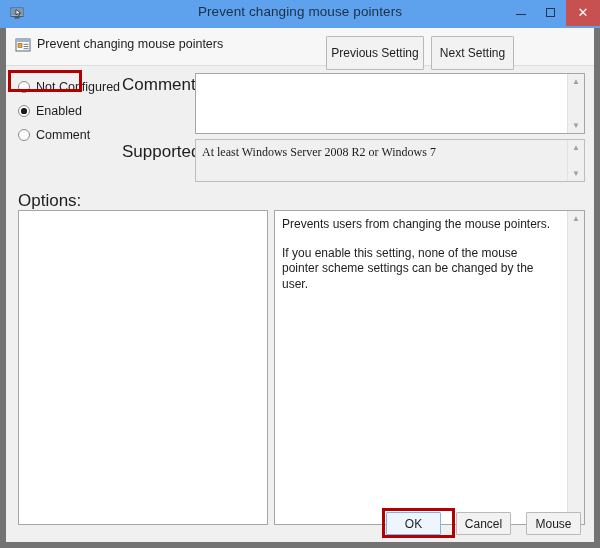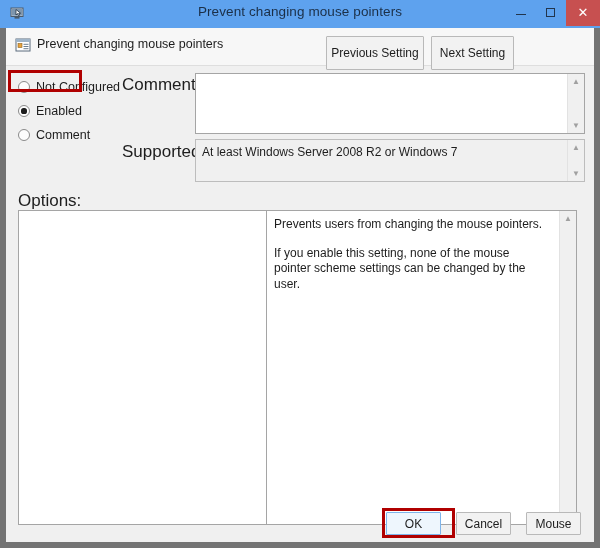--- a/index.html
+++ b/index.html
@@ -178,20 +178,21 @@
     position: absolute;
     background: #ffffff;
     border: 1px solid #a5a5a5;
     box-sizing: border-box;
   }
   .tb-comment   { left: 189px; top: 45px;  width: 390px; height: 61px; }
   .tb-supported { left: 189px; top: 111px; width: 390px; height: 43px;
                   background: #f0f0f0; border-color: #bdbdbd; }
   .tb-supported .tb-text {
     color: #1d1d1d;
+    font-family: Liberation Serif, serif;
   }
   .tb-text {
     position: absolute;
     left: 6px; top: 4px;
     right: 20px;
     font-size: 12px;
     color: #1d1d1d;
     line-height: 16px;
   }
 
@@ -216,21 +217,21 @@
   .sb-down { bottom: 0; }
 
   
   .panel {
     position: absolute;
     background: #ffffff;
     border: 1px solid #a5a5a5;
     box-sizing: border-box;
   }
   .panel-options { left: 12px;  top: 182px; width: 250px; height: 315px; }
-  .panel-help    { left: 260px; top: 182px; width: 311px; height: 315px; }
+  .panel-help    { left: 268px; top: 182px; width: 311px; height: 315px; }
 
   .help-body {
     position: absolute;
     left: 7px; top: 6px;
     width: 272px;
     font-size: 12px;
     color: #1d1d1d;
     line-height: 15.5px;
   }
   .help-body p { margin: 0 0 13px 0; }

